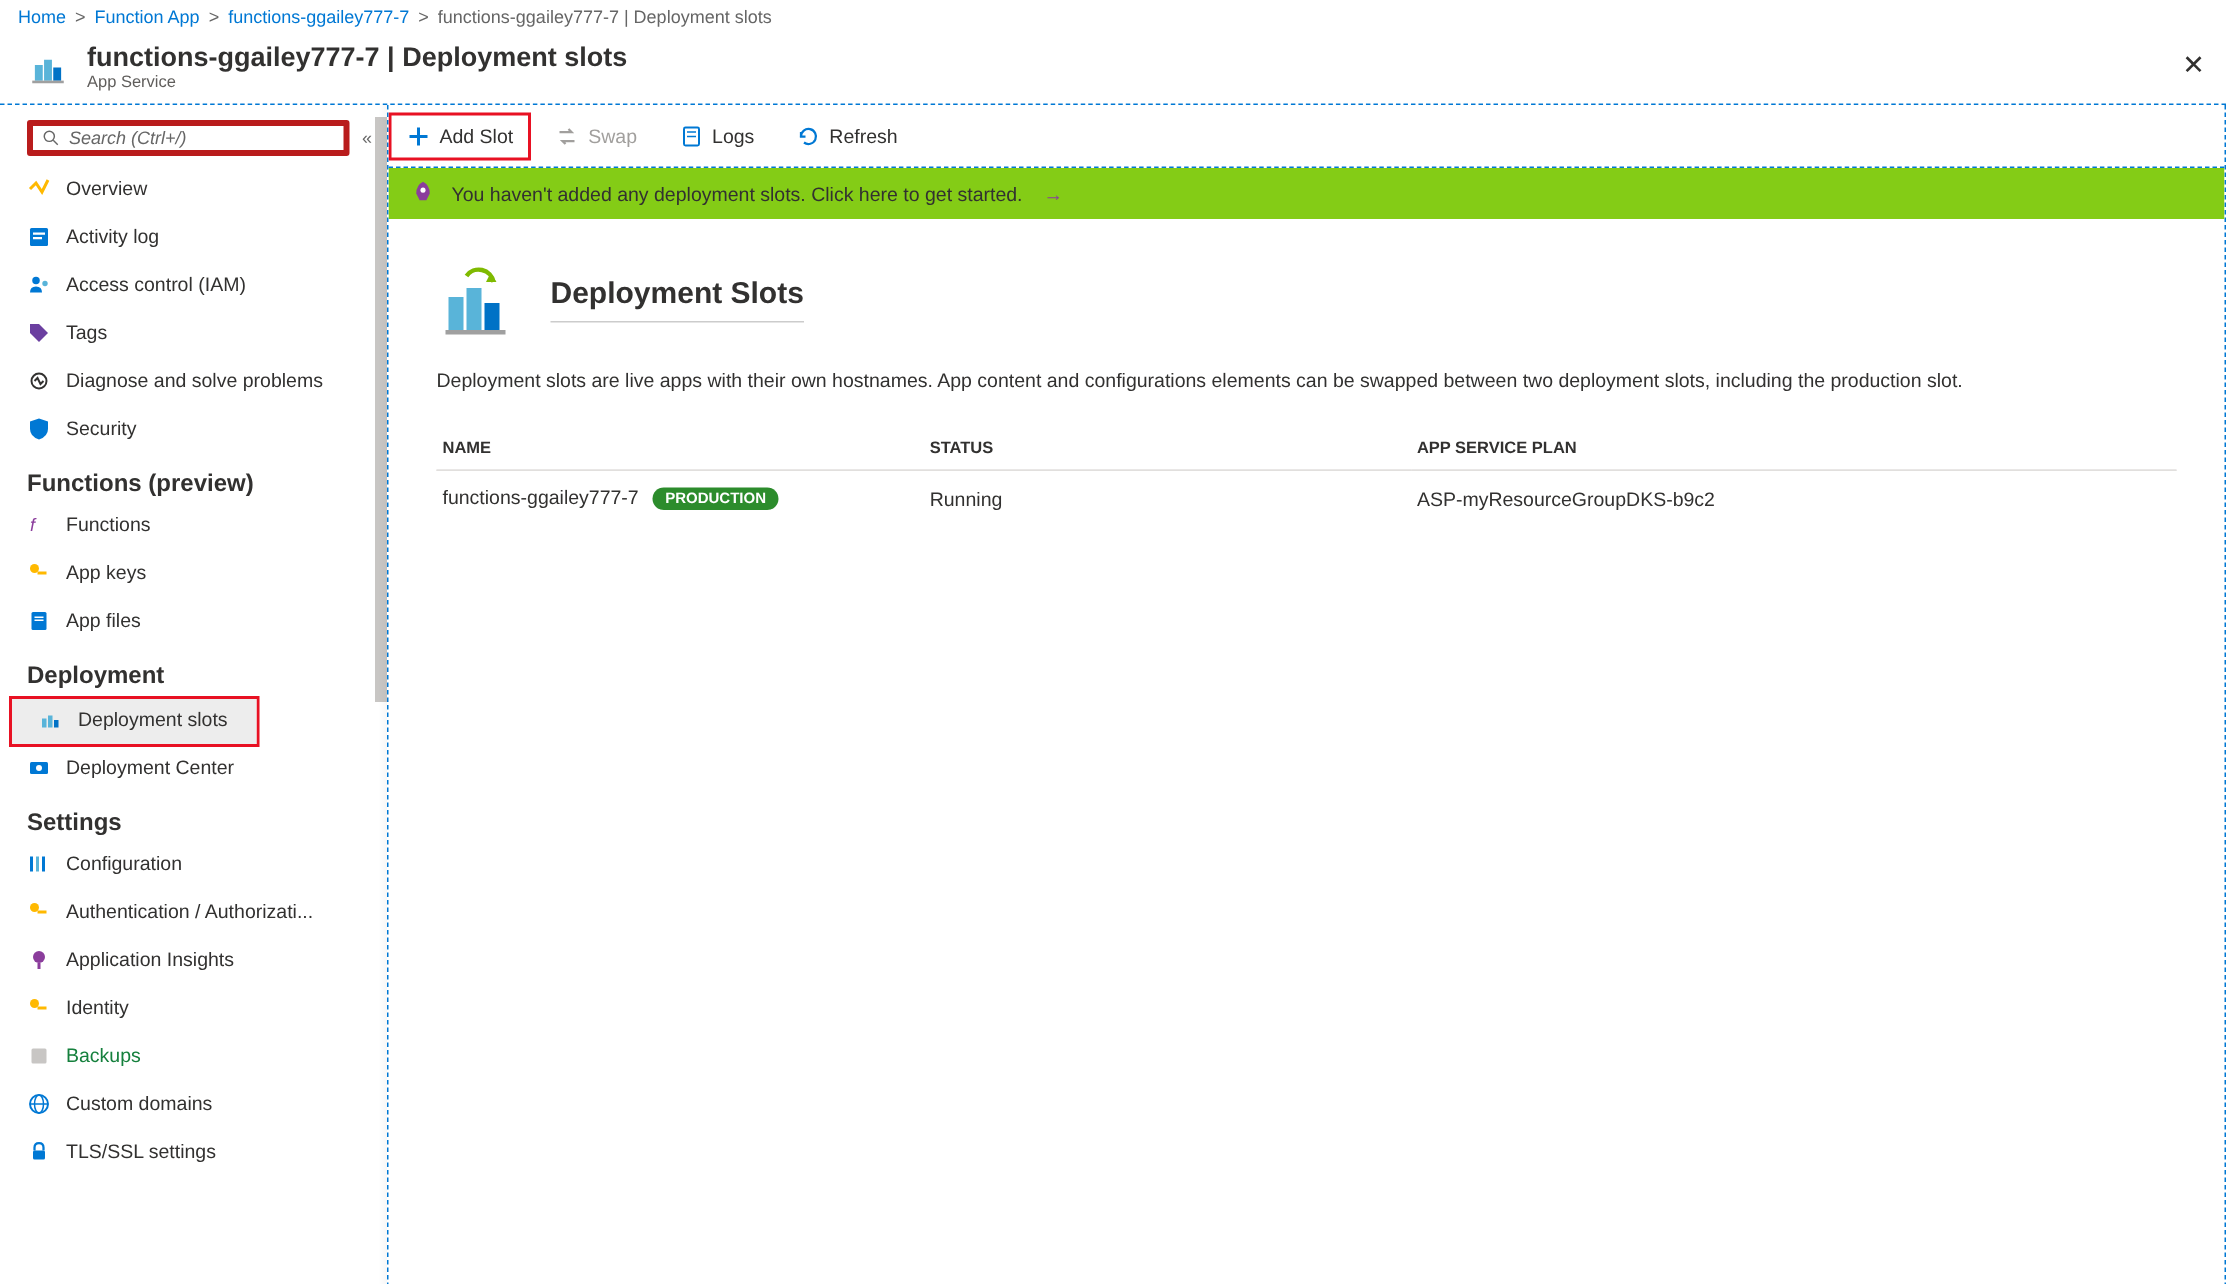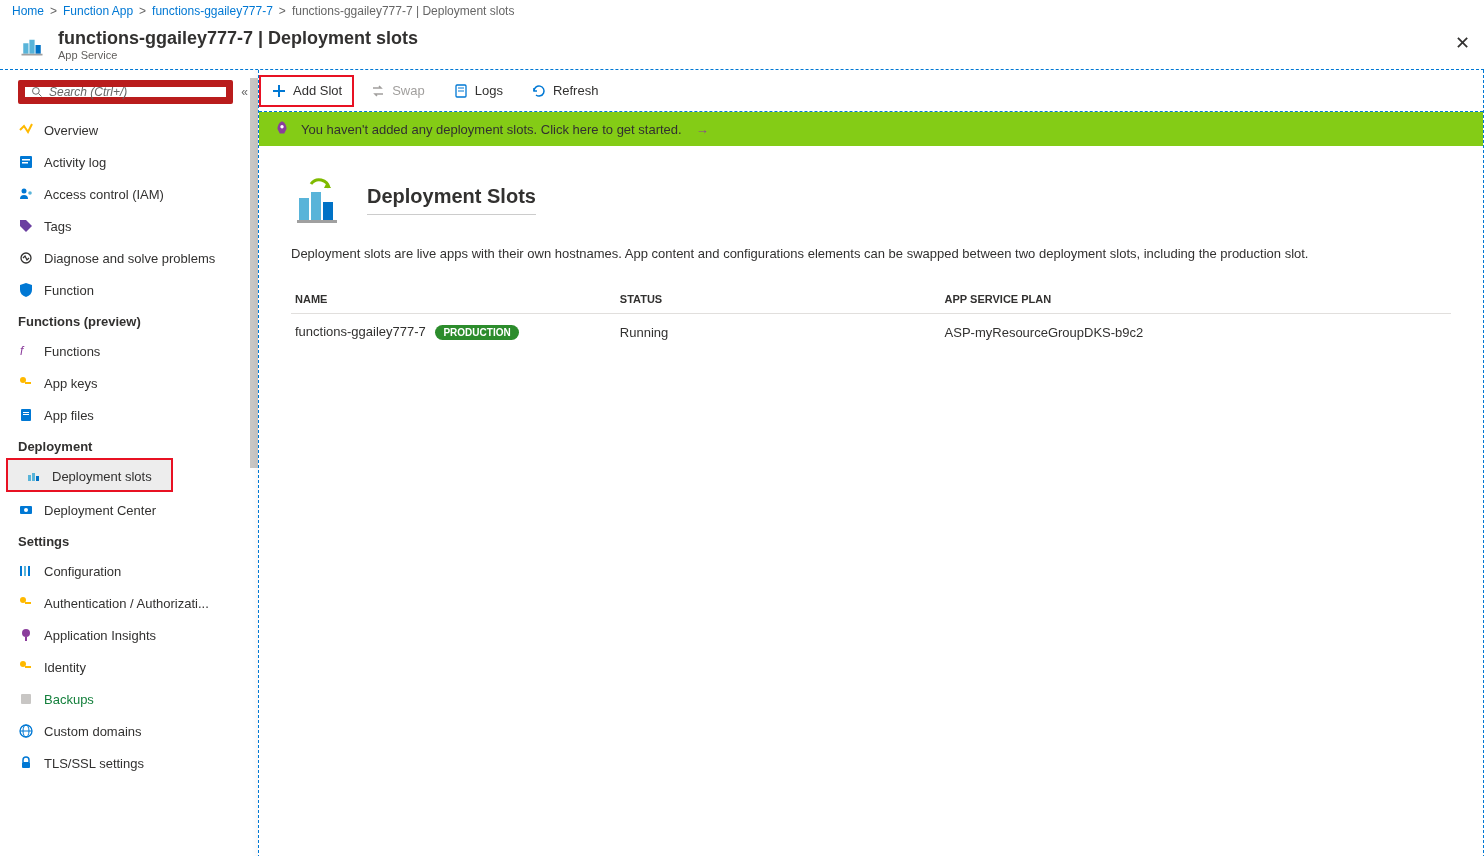--- a/index.html
+++ b/index.html
@@ -18,30 +18,30 @@
 .header .subtitle { font-size: 11px; color: #605e5c; margin-top: 0; }
 .header .close { position: absolute; right: 14px; top: 10px; font-size: 18px; color: #323130; cursor: pointer; }
 
 
 .layout { display: flex; height: calc(100% - 62px); border-top: 1px dashed #0078d4; }
 .sidebar { width: 258px; border-right: 0; padding: 10px 0 0 0; overflow-y: auto; position: relative; flex-shrink: 0; }
 .sidebar::after { content: ""; position: absolute; right: 0; top: 0; bottom: 0; width: 6px; background: linear-gradient(to right, transparent, rgba(0,0,0,0.03)); }
 .sidebar .scrollbar-thumb { position: absolute; right: 0; top: 8px; width: 8px; height: 390px; background: #c8c6c4; border-radius: 0; }
 
 .search-row { display: flex; align-items: center; padding: 0 10px 8px 18px; gap: 8px; }
-.search-box { flex: 1; display: flex; align-items: center; border: 7px solid #b91c1c; border-radius: 2px; height: 24px; padding: 0 6px; color: #666; font-style: italic; font-size: 12px; }
+.search-box { flex: 1; display: flex; align-items: center; border: 4px solid #b91c1c; border-radius: 2px; height: 24px; padding: 0 6px; color: #666; font-style: italic; font-size: 12px; }
 .search-box .sicon { margin-right: 6px; font-style: normal; }
 .collapse-btn { cursor: pointer; color: #666; font-size: 12px; }
 
-.nav-item { display: flex; align-items: flex-end; padding: 6px 10px 6px 18px; gap: 10px; cursor: pointer; font-size: 13px; color: #323130; height: 32px; }
+.nav-item { display: flex; align-items: flex-start; padding: 6px 10px 6px 18px; gap: 10px; cursor: pointer; font-size: 13px; color: #323130; height: 32px; }
 .nav-item .nicon { width: 16px; height: 16px; flex-shrink: 0; display: flex; align-items: center; justify-content: center; }
 .nav-item.disabled { color: #15803d; }
 .nav-item.selected { background: #ededed; }
 
-.nav-group { padding: 10px 18px 4px 18px; font-size: 13px; font-weight: 600; color: #323130; }
+.nav-group { padding: 10px 18px 4px 18px; font-size: 16px; font-weight: 600; color: #323130; }
 
 .highlight-box { border: 2px solid #e81123; margin: 0 85px 0 6px; }
 .highlight-box .nav-item { height: 30px; }
 
 
 .main { flex: 1; border-left: 1px dashed #0078d4; border-right: 1px dashed #0078d4; display: flex; flex-direction: column; overflow: hidden; }
 .toolbar { display: flex; align-items: center; padding: 4px 0; gap: 4px; border-bottom: 1px dashed #0078d4; height: 42px; }
 .tbtn { display: flex; align-items: center; gap: 6px; padding: 6px 10px; cursor: pointer; font-size: 13px; color: #323130; border: 2px solid transparent; }
 .tbtn.disabled { color: #a19f9d; cursor: default; }
 .tbtn.highlighted { border: 2px solid #e81123; }
@@ -154,21 +154,21 @@
           </svg>
         </span>
       <span>Diagnose and solve problems</span>
     </div>
     <div class="nav-item">
       <span class="nicon">
           <svg width="16" height="16" viewBox="0 0 16 16">
             <path d="M8 1 L14 3 L14 8 Q14 13 8 15 Q2 13 2 8 L2 3 Z" fill="#0078d4"></path>
           </svg>
         </span>
-      <span>Function</span>
+      <span>Security</span>
     </div>
 
     <div class="nav-group">Functions (preview)</div>
     <div class="nav-item">
       <span class="nicon">
           <svg width="16" height="16" viewBox="0 0 16 16">
             <text x="2" y="12" font-size="12" font-style="italic" fill="#8b3d9c">f</text>
           </svg>
         </span>
       <span>Functions</span>

